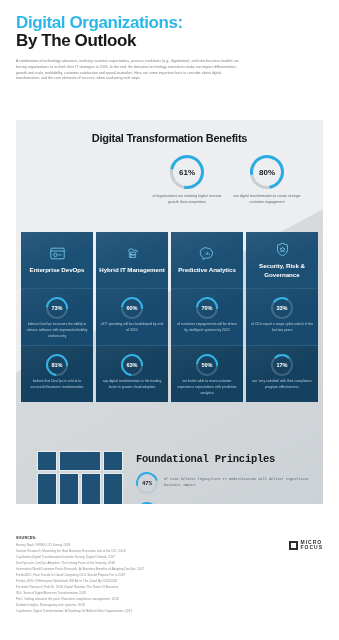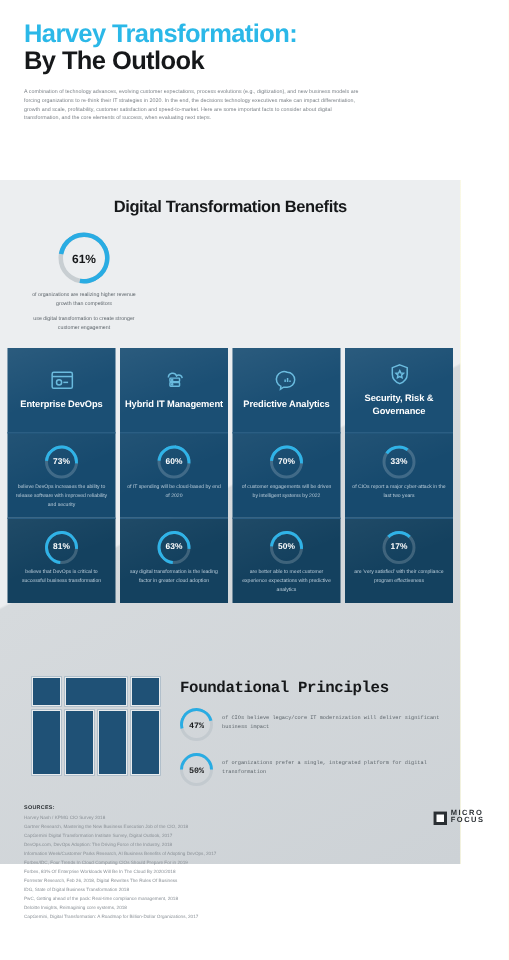--- a/index.html
+++ b/index.html
@@ -22,39 +22,39 @@
     color: #16181a; line-height: 1.05; margin-top: 1px;
   }
   .intro {
     margin-top: 9px; width: 228px;
     font-size: 3.55px; line-height: 1.62; color: #7c8288;
     letter-spacing: 0.02px;
   }
 
   
   .panel {
-    position: absolute; left: 0; top: 120px;
-    width: 307px; height: 456px;
+    position: absolute; left: 16px; top: 120px;
+    width: 307px; height: 384px;
     background: #fef9c3;
     overflow: hidden;
   }
   .panel-shade {
     position: absolute; left: 0; top: 0; width: 100%; height: 100%;
     background: linear-gradient(152deg, #eceef0 0%, #eceef0 46%, #d6dadd 46.3%, #cdd2d6 100%);
   }
 
   
   .benefits { position: relative; padding-top: 12px; }
   .benefits-title {
     text-align: center; font-size: 11px; font-weight: bold;
     color: #16181a; letter-spacing: -0.25px;
   }
   .benefit-row {
     display: flex; justify-content: flex-end;
-    margin-top: 11px; padding: 0 16px; flex-direction: column;
+    margin-top: 11px; padding: 0 16px;
   }
   .benefit { width: 80px; text-align: center; }
   .ring {
     position: relative; width: 34px; height: 34px; margin: 0 auto;
     border-radius: 50%;
   }
   .ring .rbg {
     position: absolute; inset: 0; border-radius: 50%;
     border: 3px solid #c8ced2;
   }
@@ -181,21 +181,21 @@
   .logo-text div {
     font-size: 5px; font-weight: bold; color: #2a2f33; letter-spacing: 1px;
   }
 </style>
 </head>
 <body>
 
 <div class="page">
 
   <div class="header">
-    <div class="title-1">Harvey Transformation:</div>
+    <div class="title-1">Digital Organizations:</div>
     <div class="title-2">By The Outlook</div>
     <div class="intro">A combination of technology advances, evolving customer expectations, process evolutions (e.g., digitization), and new business models are forcing organizations to re-think their IT strategies in 2020. In the end, the decisions technology executives make can impact differentiation, growth and scale, profitability, customer satisfaction and speed-to-market. Here are some important facts to consider about digital transformation, and the core elements of success, when evaluating next steps.</div>
   </div>
 
   <div class="panel">
     <div class="panel-shade"></div>
 
     <div class="benefits">
       <div class="benefits-title">Digital Transformation Benefits</div>
       <div class="benefit-row">
@@ -204,20 +204,25 @@
           <div class="ring">
             <div class="rbg"></div>
             <div class="rfg"></div>
             <div class="rval">61%</div>
           </div>
           <div class="benefit-cap">of organizations are realizing higher revenue growth than competitors</div>
         </div>
 
 
         <div class="benefit">
+          <div class="ring">
+            <div class="rbg"></div>
+            <div class="rfg" style="transform:rotate(-55deg);"></div>
+            <div class="rval">80%</div>
+          </div>
           <div class="benefit-cap">use digital transformation to create stronger customer engagement</div>
         </div>
 
       </div>
     </div>
 
     <div class="catgrid">
 
       <div class="catcol">
         <div class="cathead">

